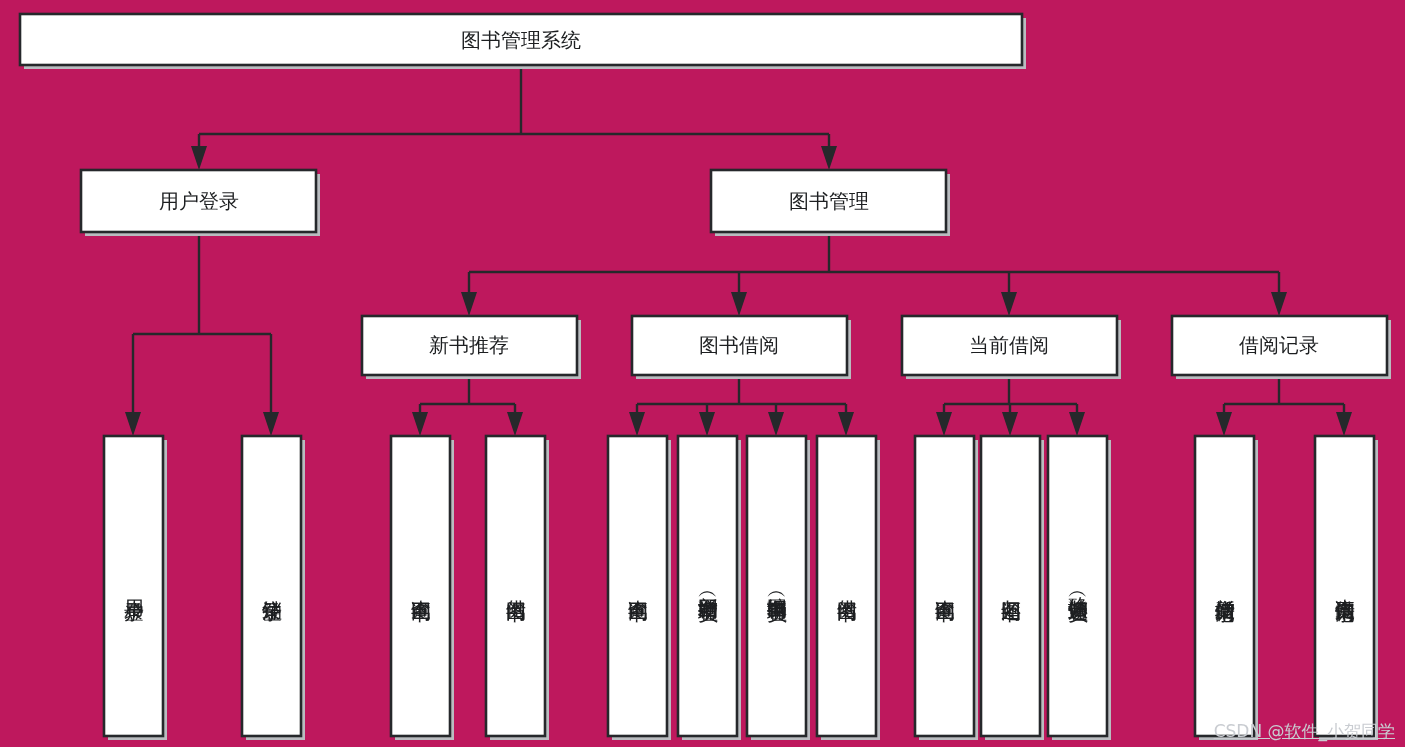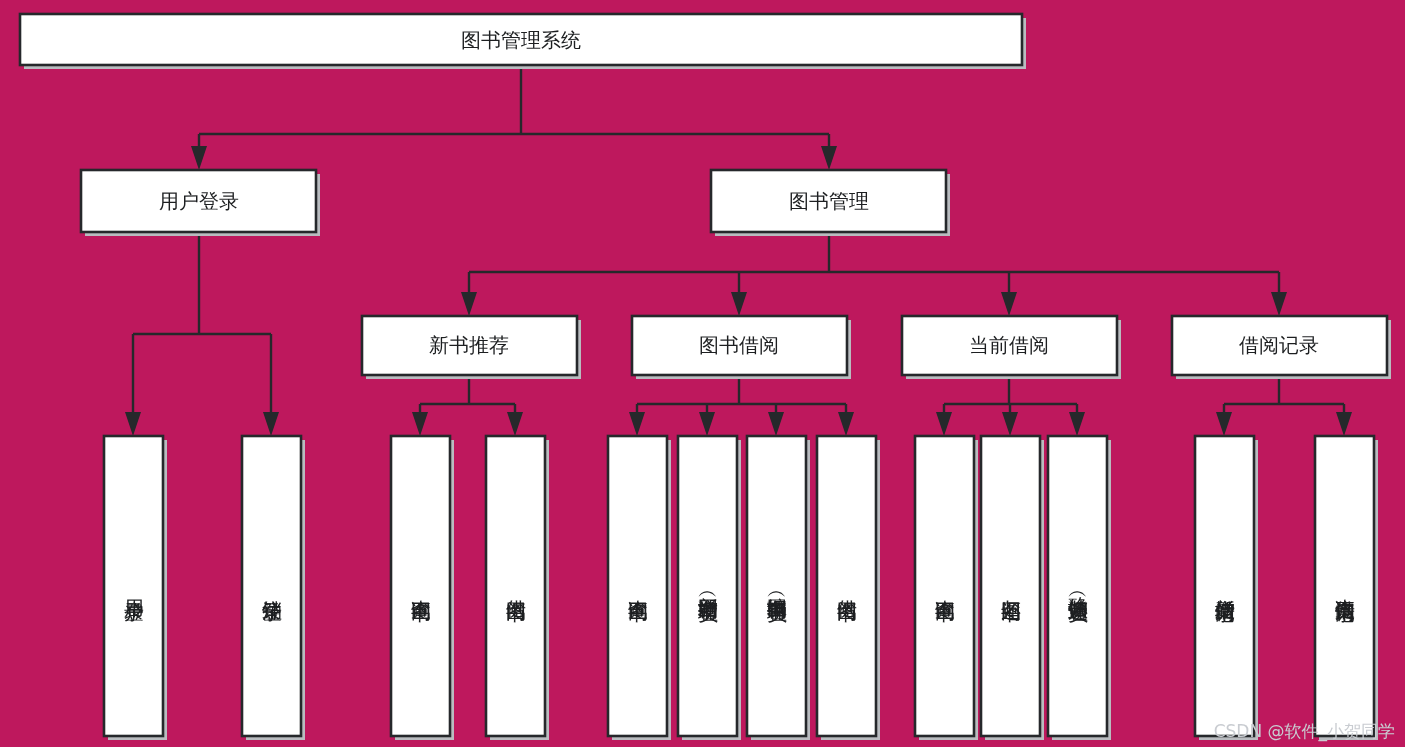--- a/index.html
+++ b/index.html
@@ -39,20 +39,21 @@
   }
   .watermark{
     position:absolute;
     right:10px;
     bottom:4px;
     color:#c9ccd1;
     font-size:17px;
     font-family:"DejaVu Sans","Liberation Sans",sans-serif;
     white-space:nowrap;
     pointer-events:none;
+    text-decoration:underline;
   }
 </style>
 </head>
 <body>
 
 <div id="stage">
 
   <svg id="diagram" viewBox="0 0 1405 747">
 
     <g>

